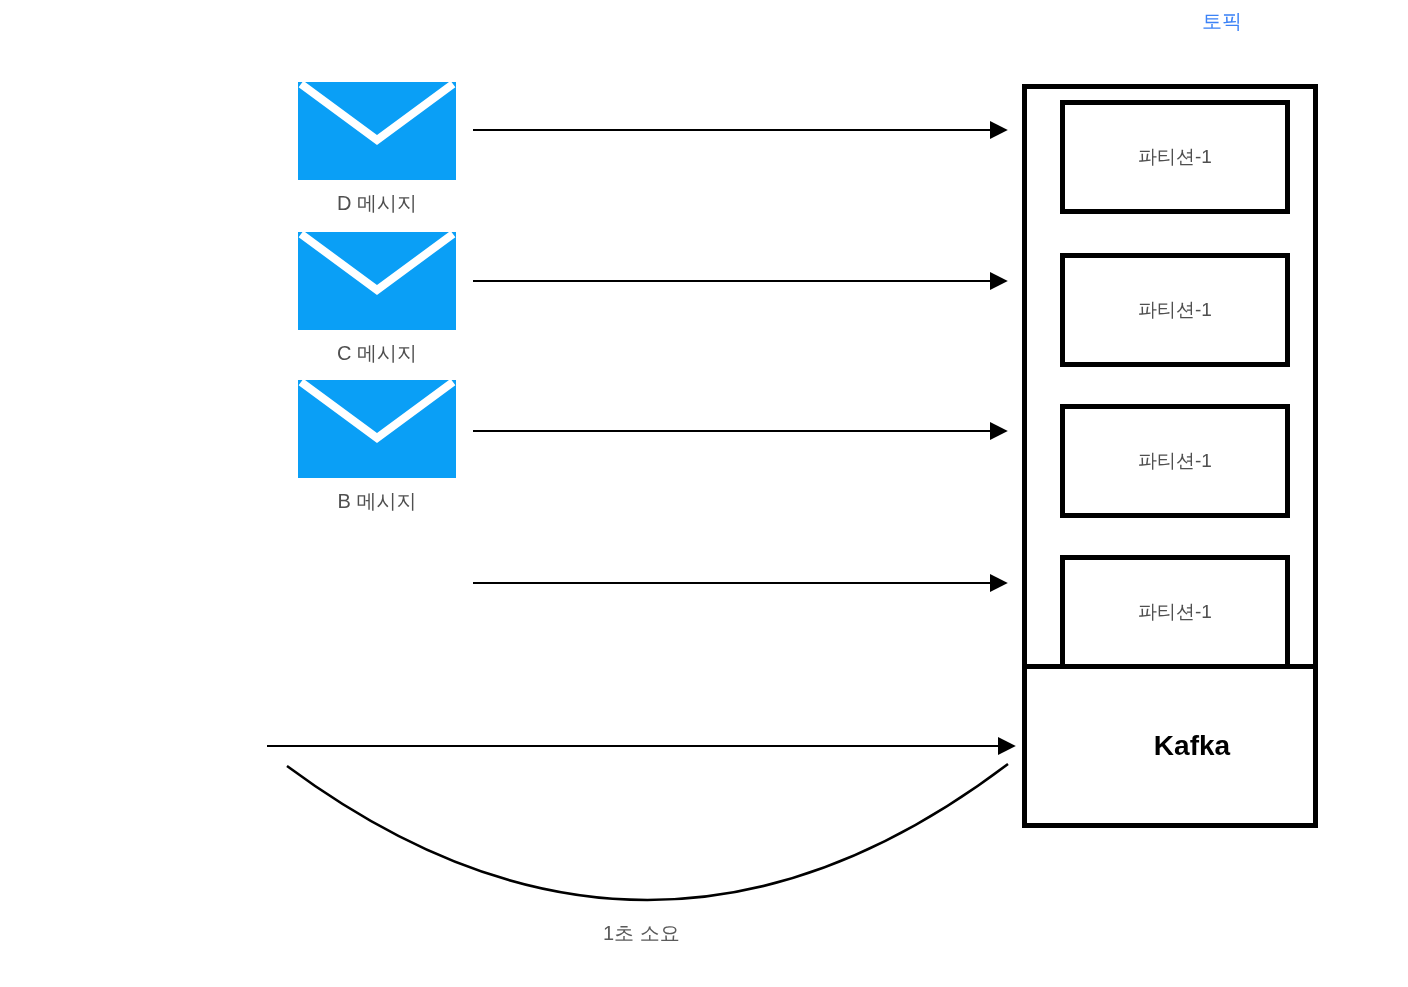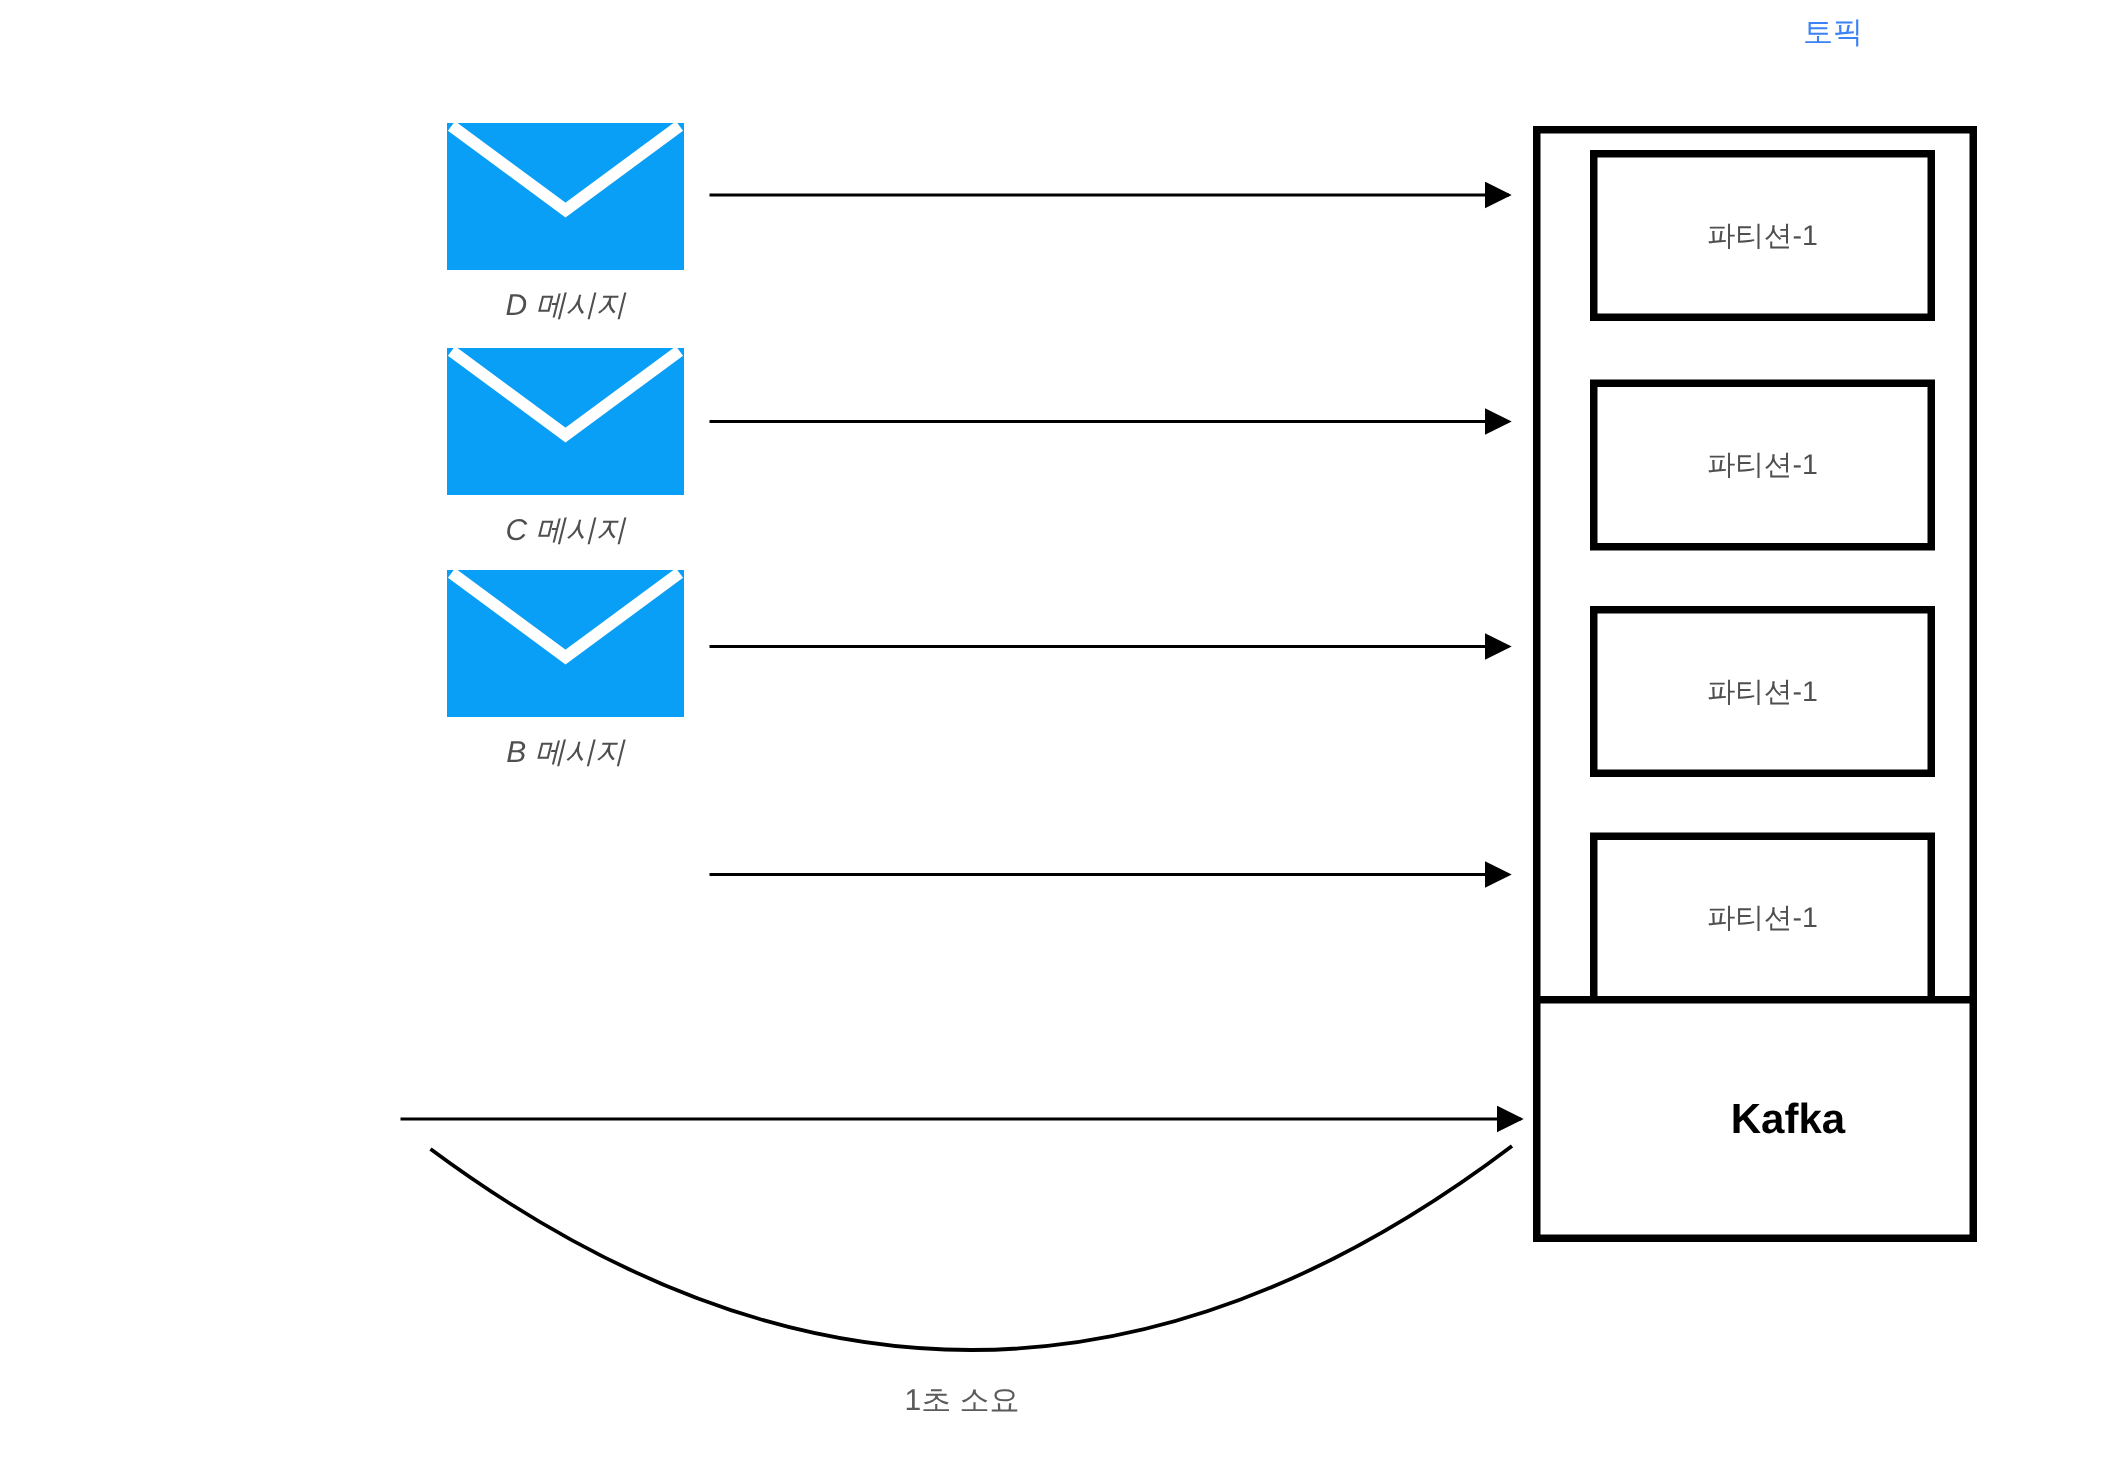--- a/index.html
+++ b/index.html
@@ -106,21 +106,20 @@
   }
   .message .msg-label {
     position: absolute;
     left: 0;
     top: 108px;
     width: 158px;
     text-align: center;
     font-size: 20px;
     color: #4f4f4f;
     white-space: nowrap;
-    font-style: italic;
   }
   .message.m0 { top: 82px; }
   .message.m1 { top: 232px; }
   .message.m2 { top: 380px; }
   .message.m3 { top: 534px; }
   .latency-label {
     position: absolute;
     left: 603px;
     top: 920px;
     width: 200px;

